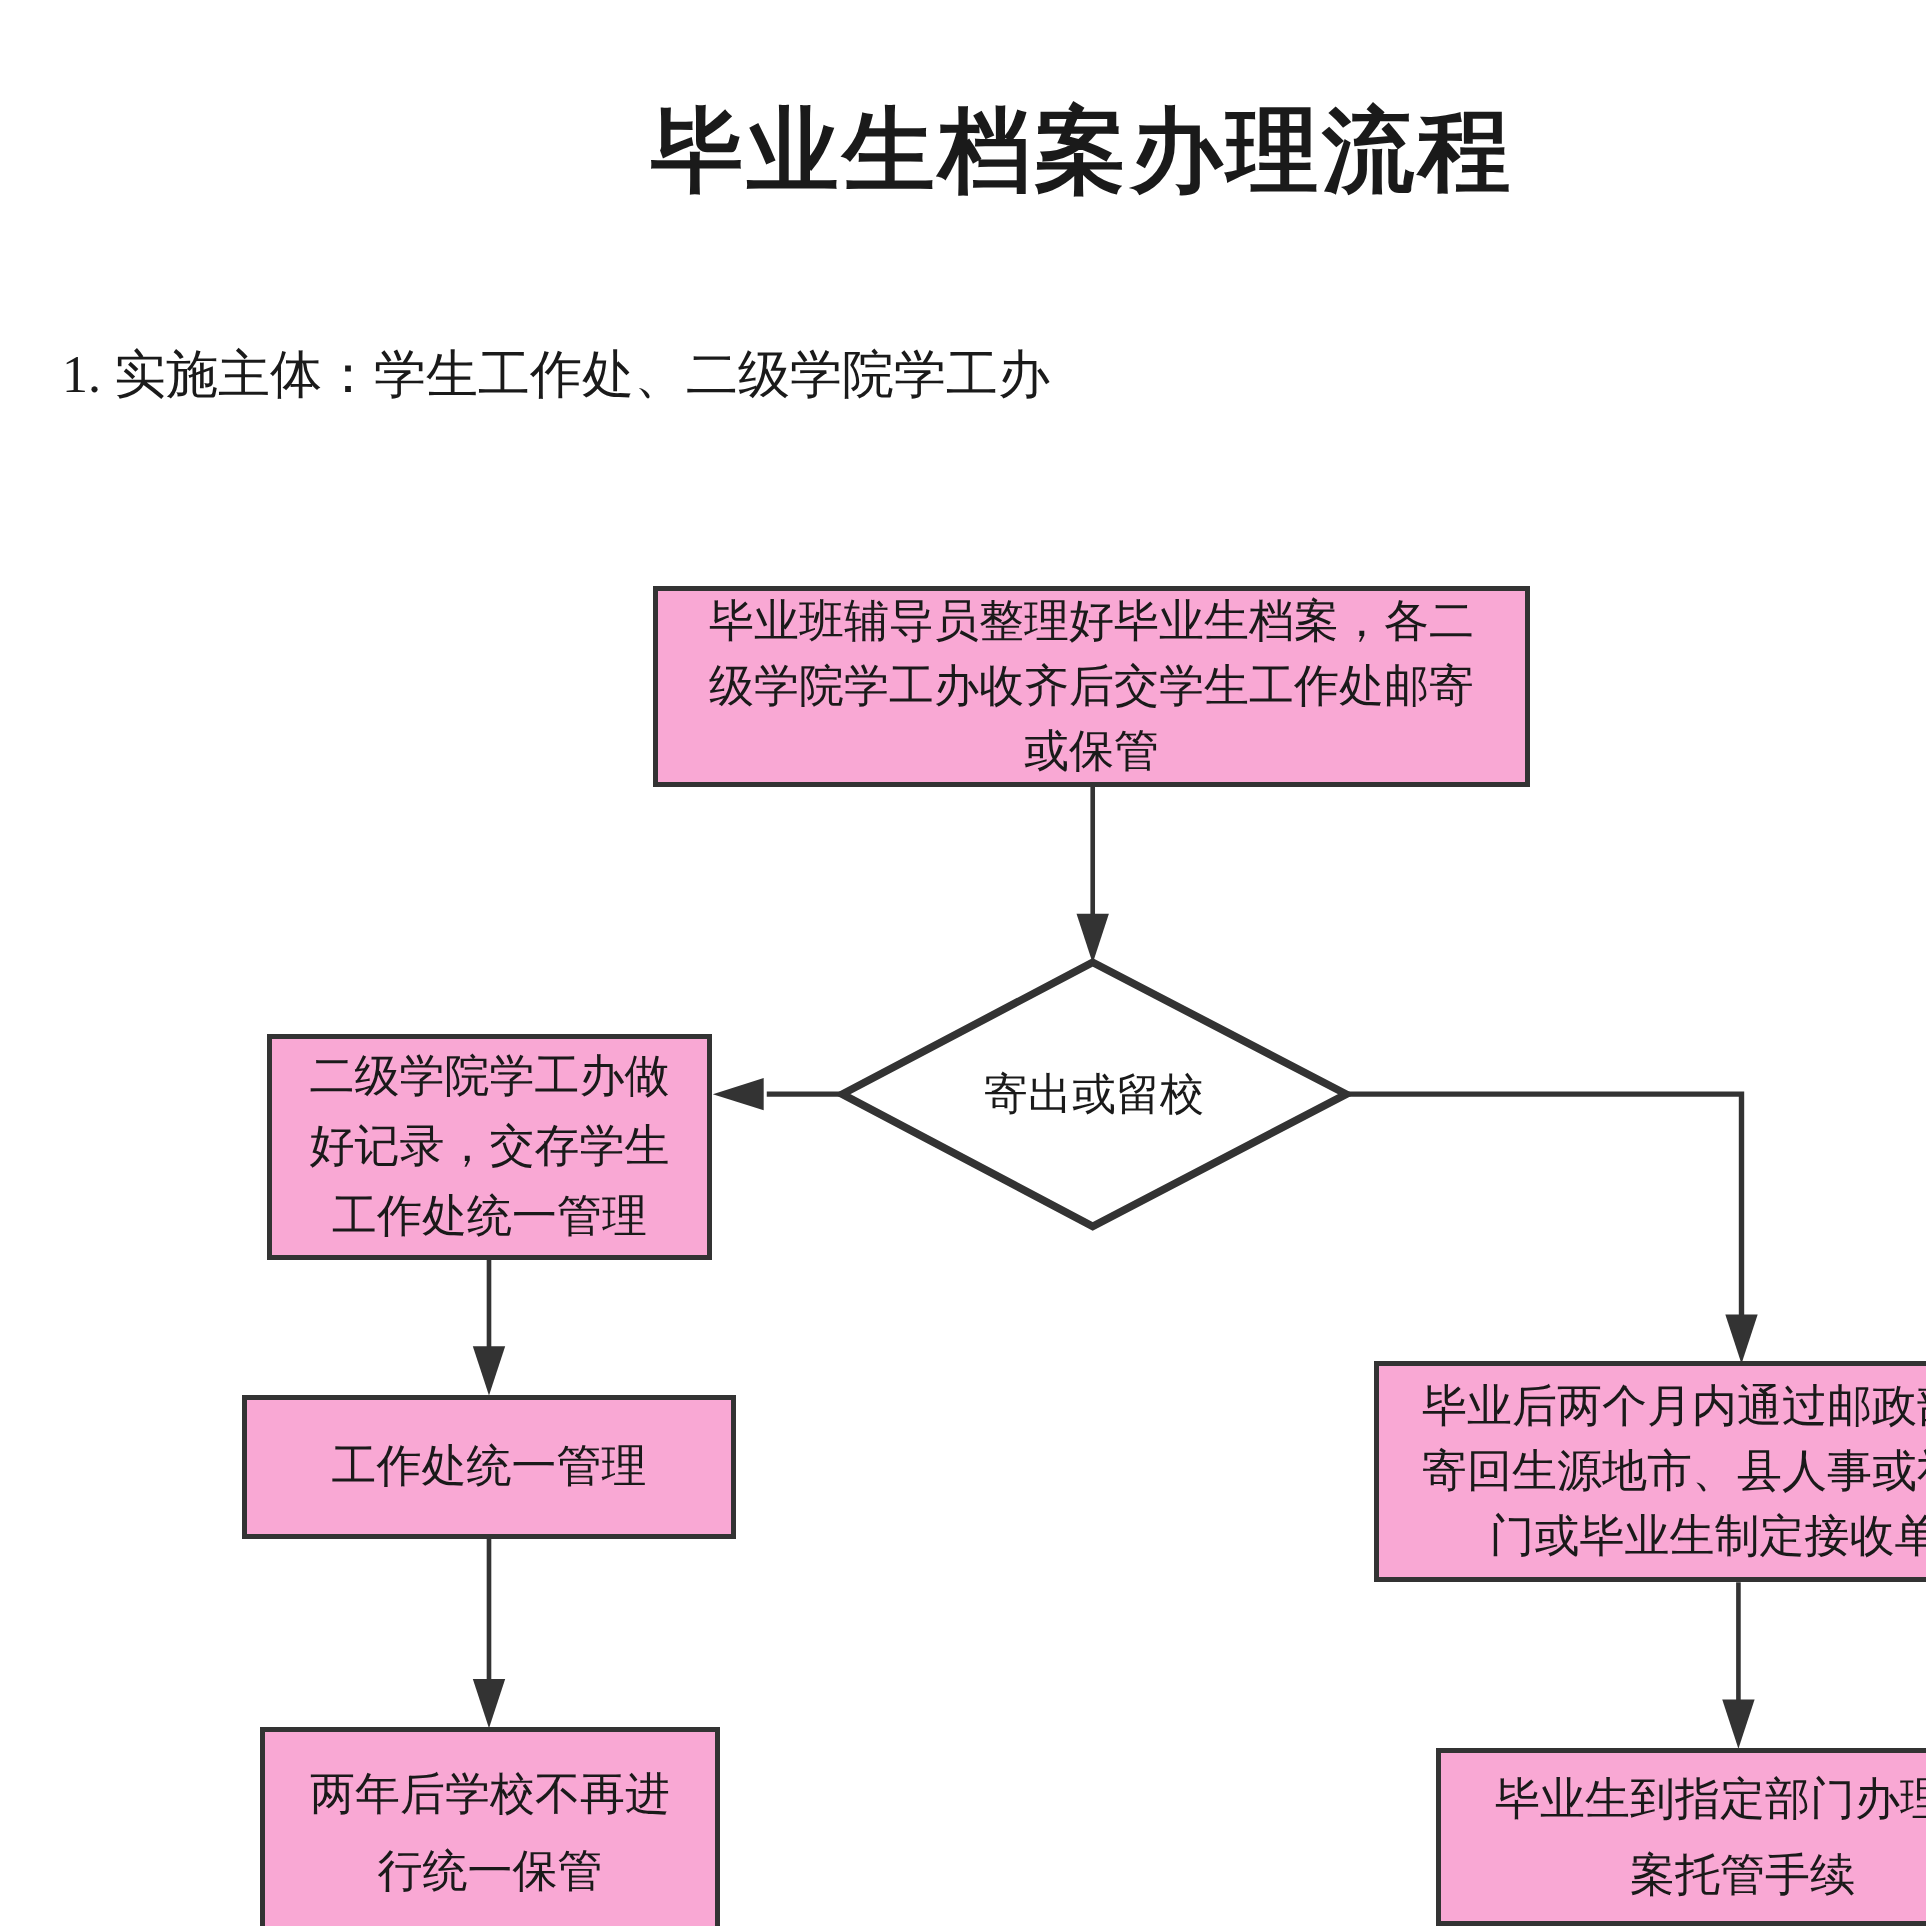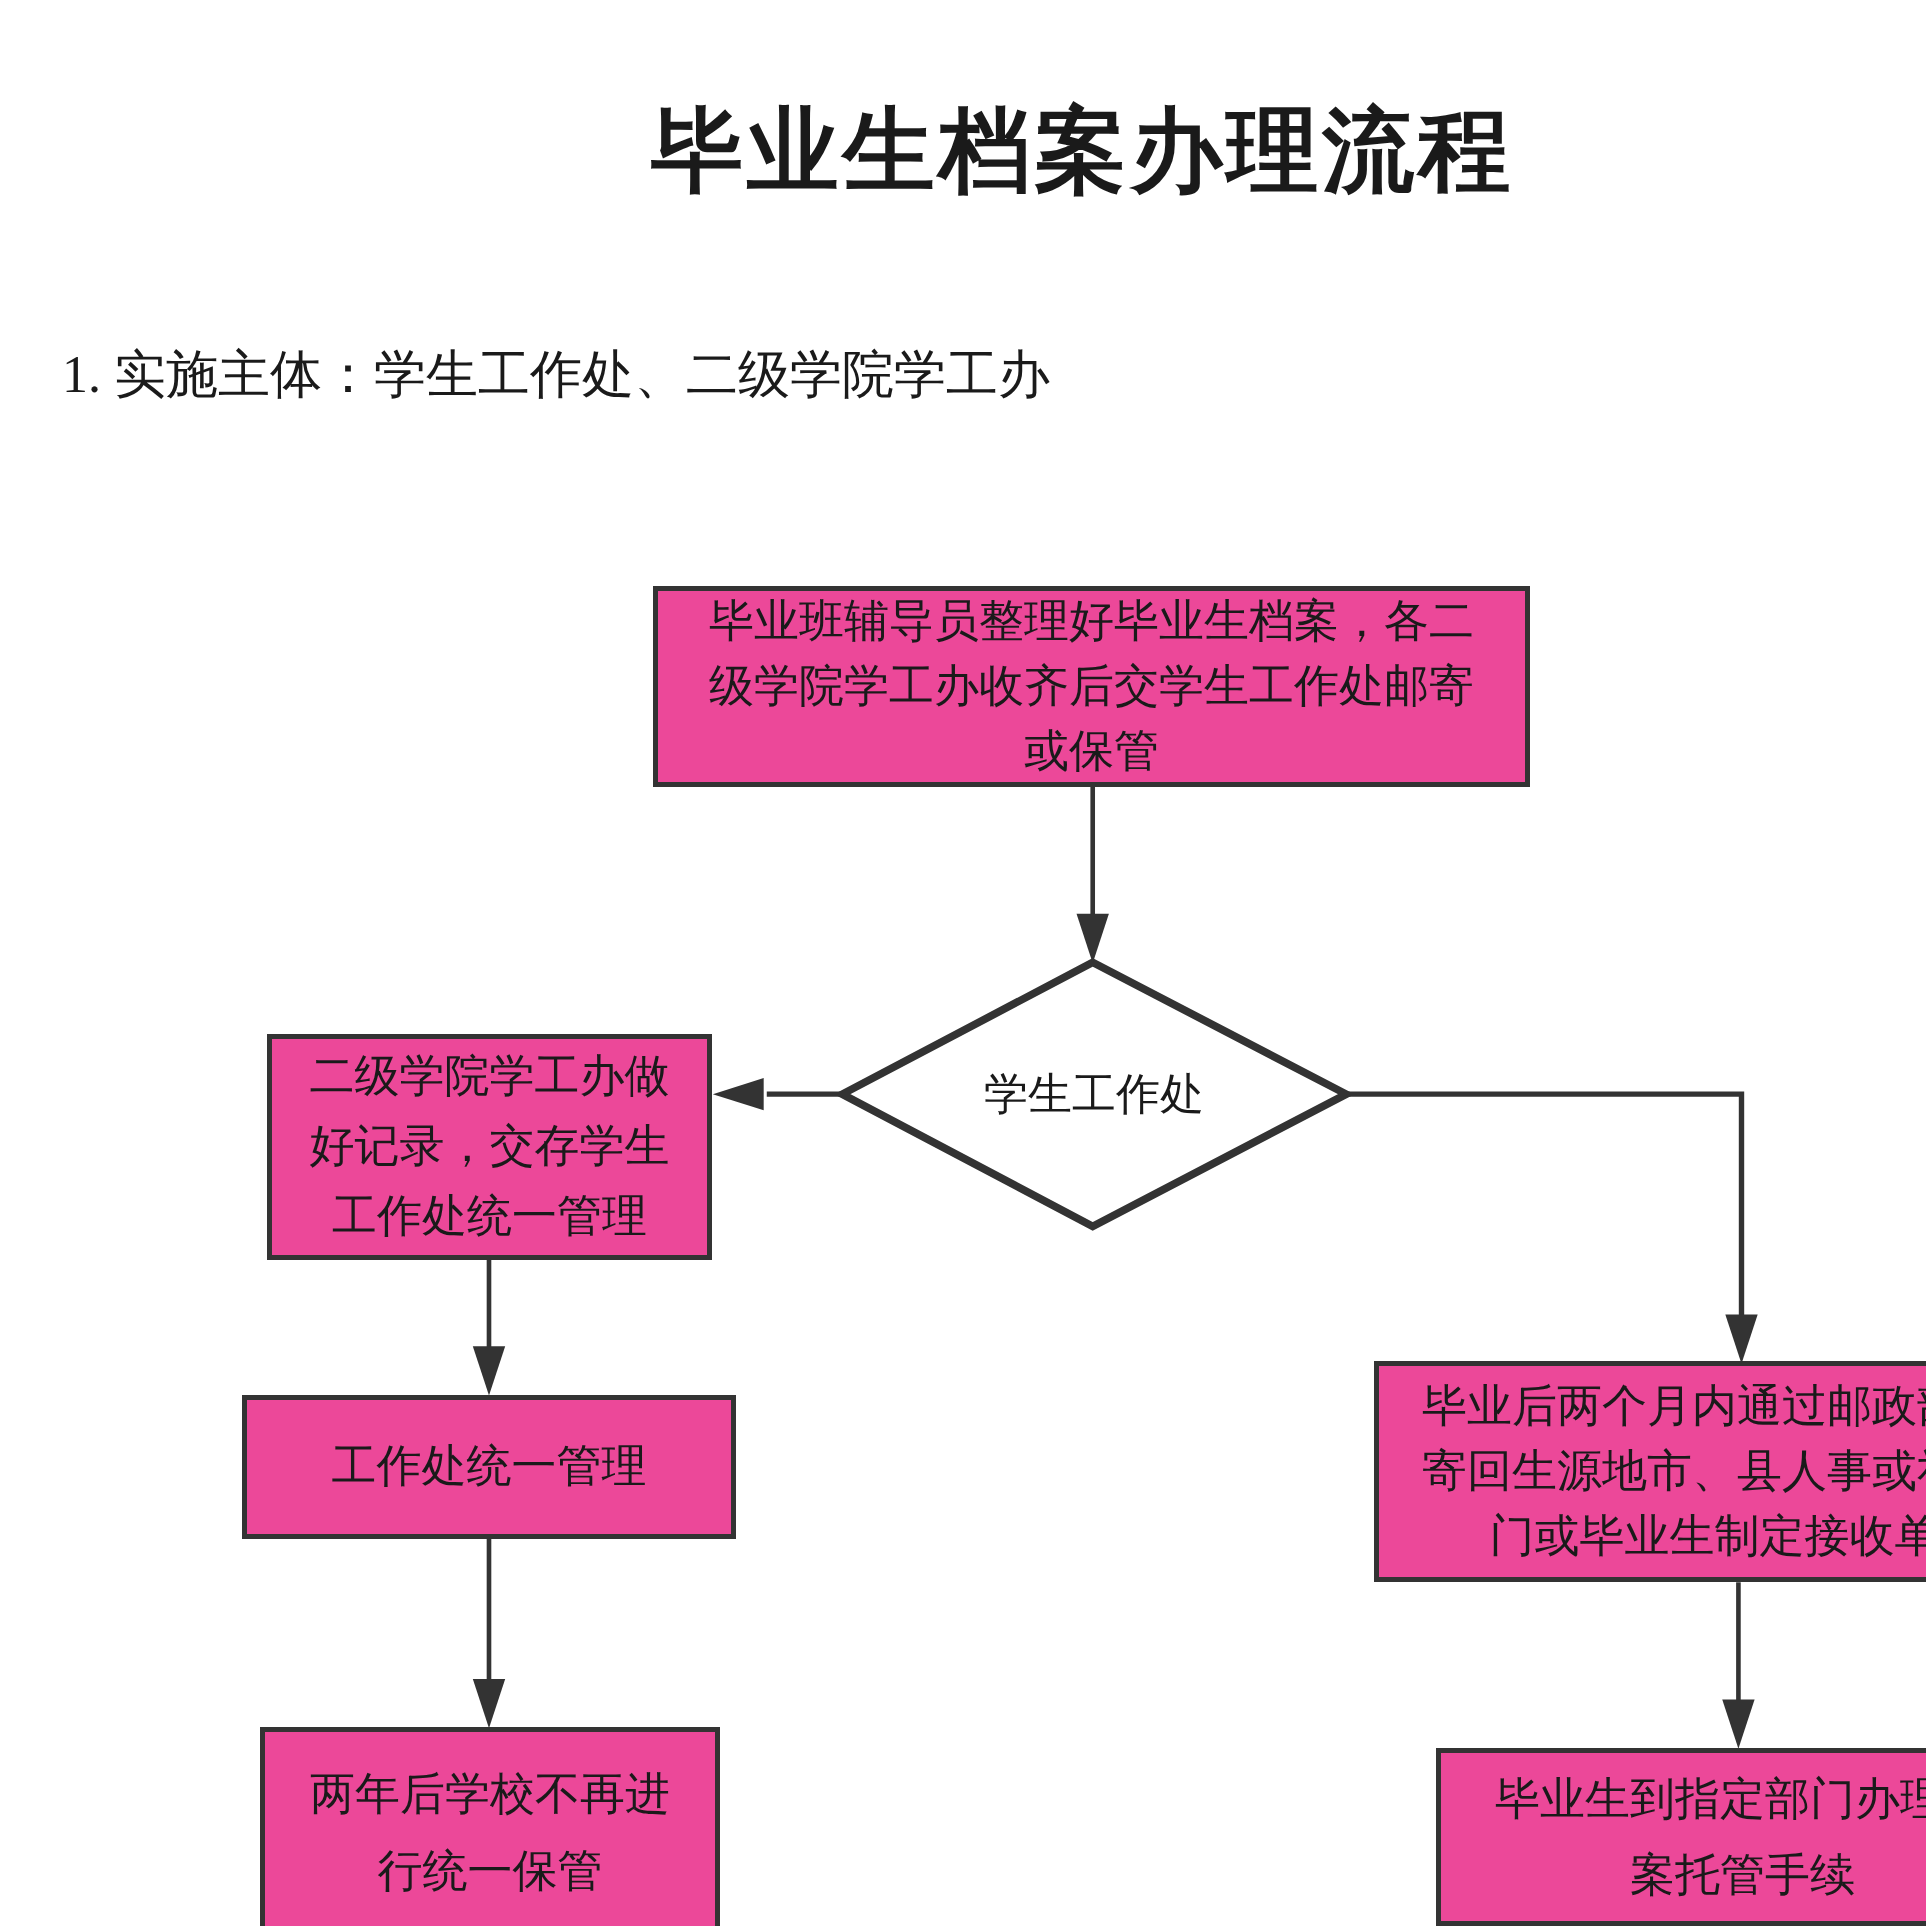--- a/index.html
+++ b/index.html
@@ -32,21 +32,21 @@
     position: absolute;
     left: 62px; top: 335px;
     font-size: 52px;
     line-height: 1.52;
     z-index: 2;
   }
   .flow-box {
     position: absolute;
     box-sizing: border-box;
     border: 5.4px solid #333333;
-    background: #ec4899;
+    background: #f9a8d4;
     display: flex;
     align-items: center;
     justify-content: center;
     text-align: center;
     font-size: 45px;
     line-height: 1.45;
     white-space: pre-line;
     z-index: 2;
   }
   .box-start   { left: 653px; top: 586px; width: 877px; height: 201px; }
@@ -109,21 +109,21 @@
   <div class="page-title">毕业生档案办理流程</div>
 
   <div class="notes">
     <div>1. 实施主体：学生工作处、二级学院学工办</div>
   </div>
 
   <div class="flow-box box-start">毕业班辅导员整理好毕业生档案，各二
 级学院学工办收齐后交学生工作处邮寄
 或保管</div>
 
-  <div class="diamond-label">学生工作处</div>
+  <div class="diamond-label">寄出或留校</div>
 
   <div class="flow-box box-record">二级学院学工办做
 好记录，交存学生
 工作处统一管理</div>
 
   <div class="flow-box box-keep">工作处统一管理</div>
 
   <div class="flow-box box-leftend">两年后学校不再进
 行统一保管</div>
 

